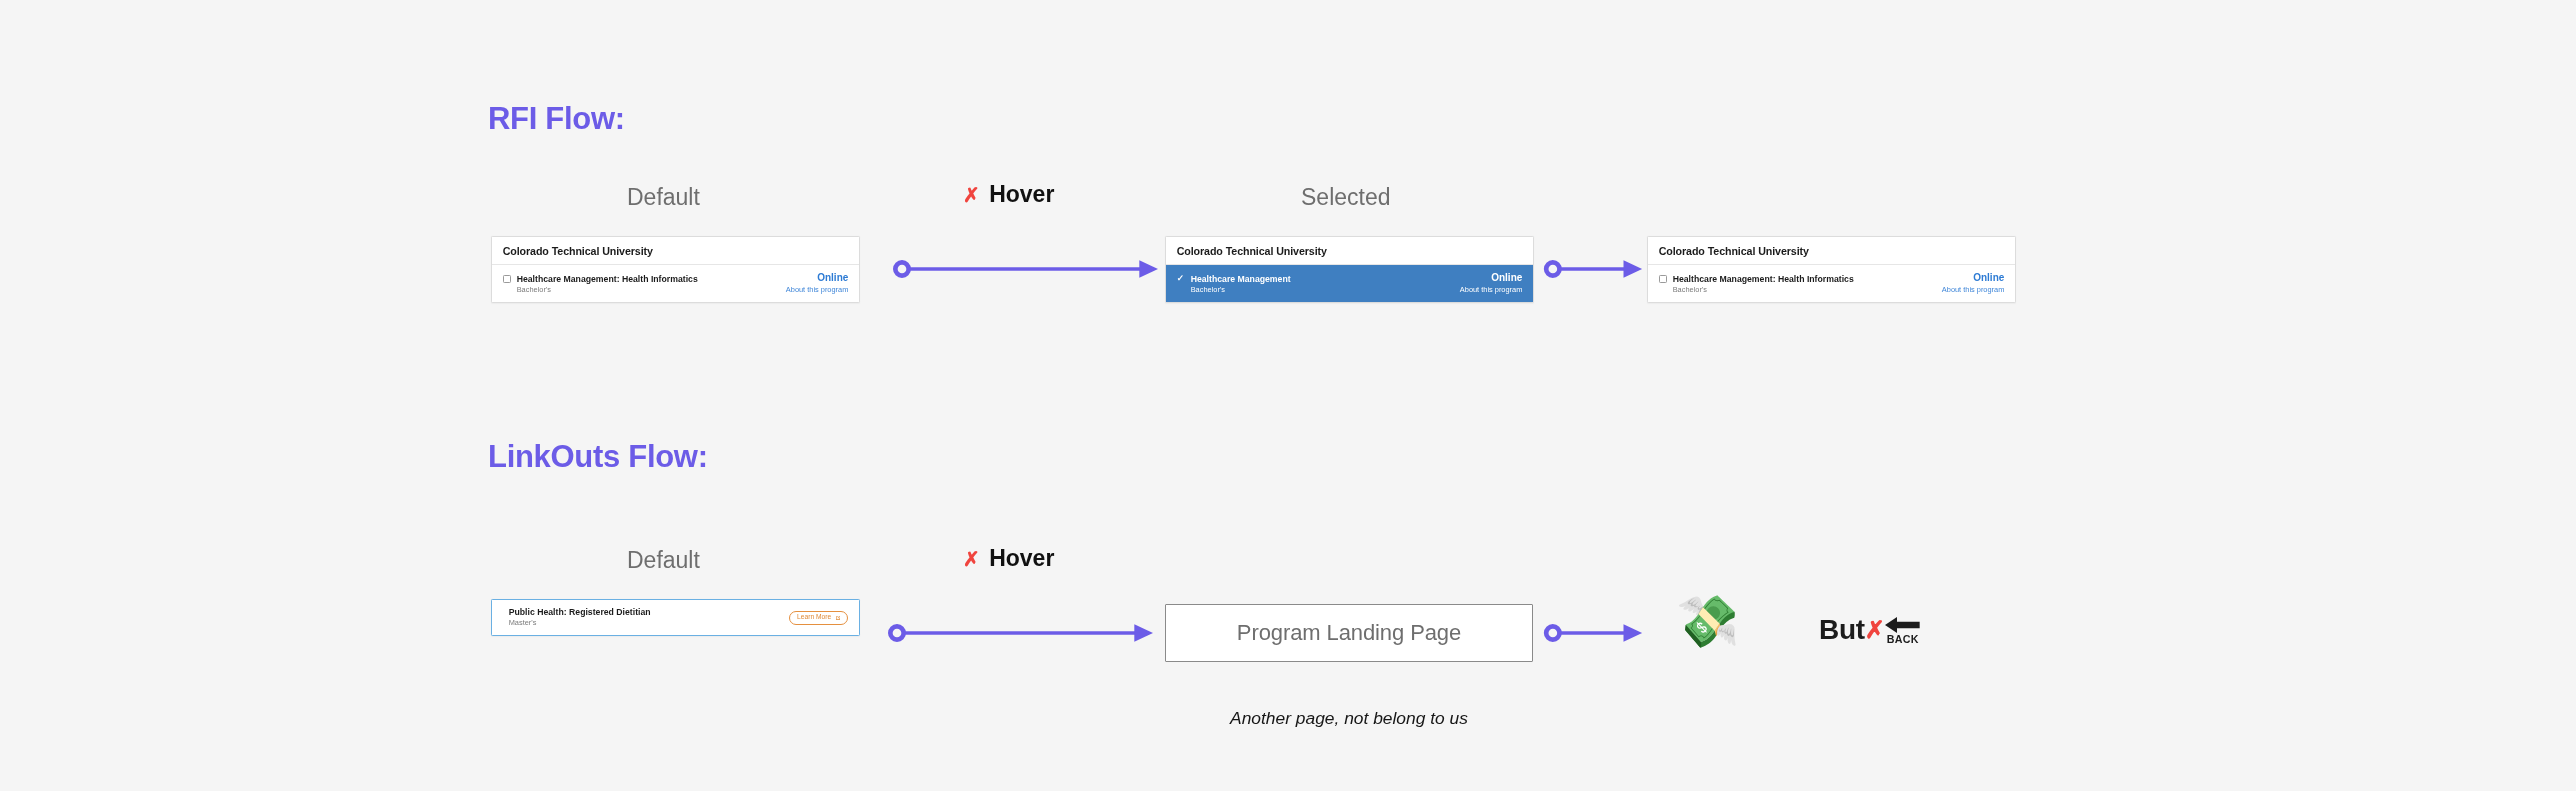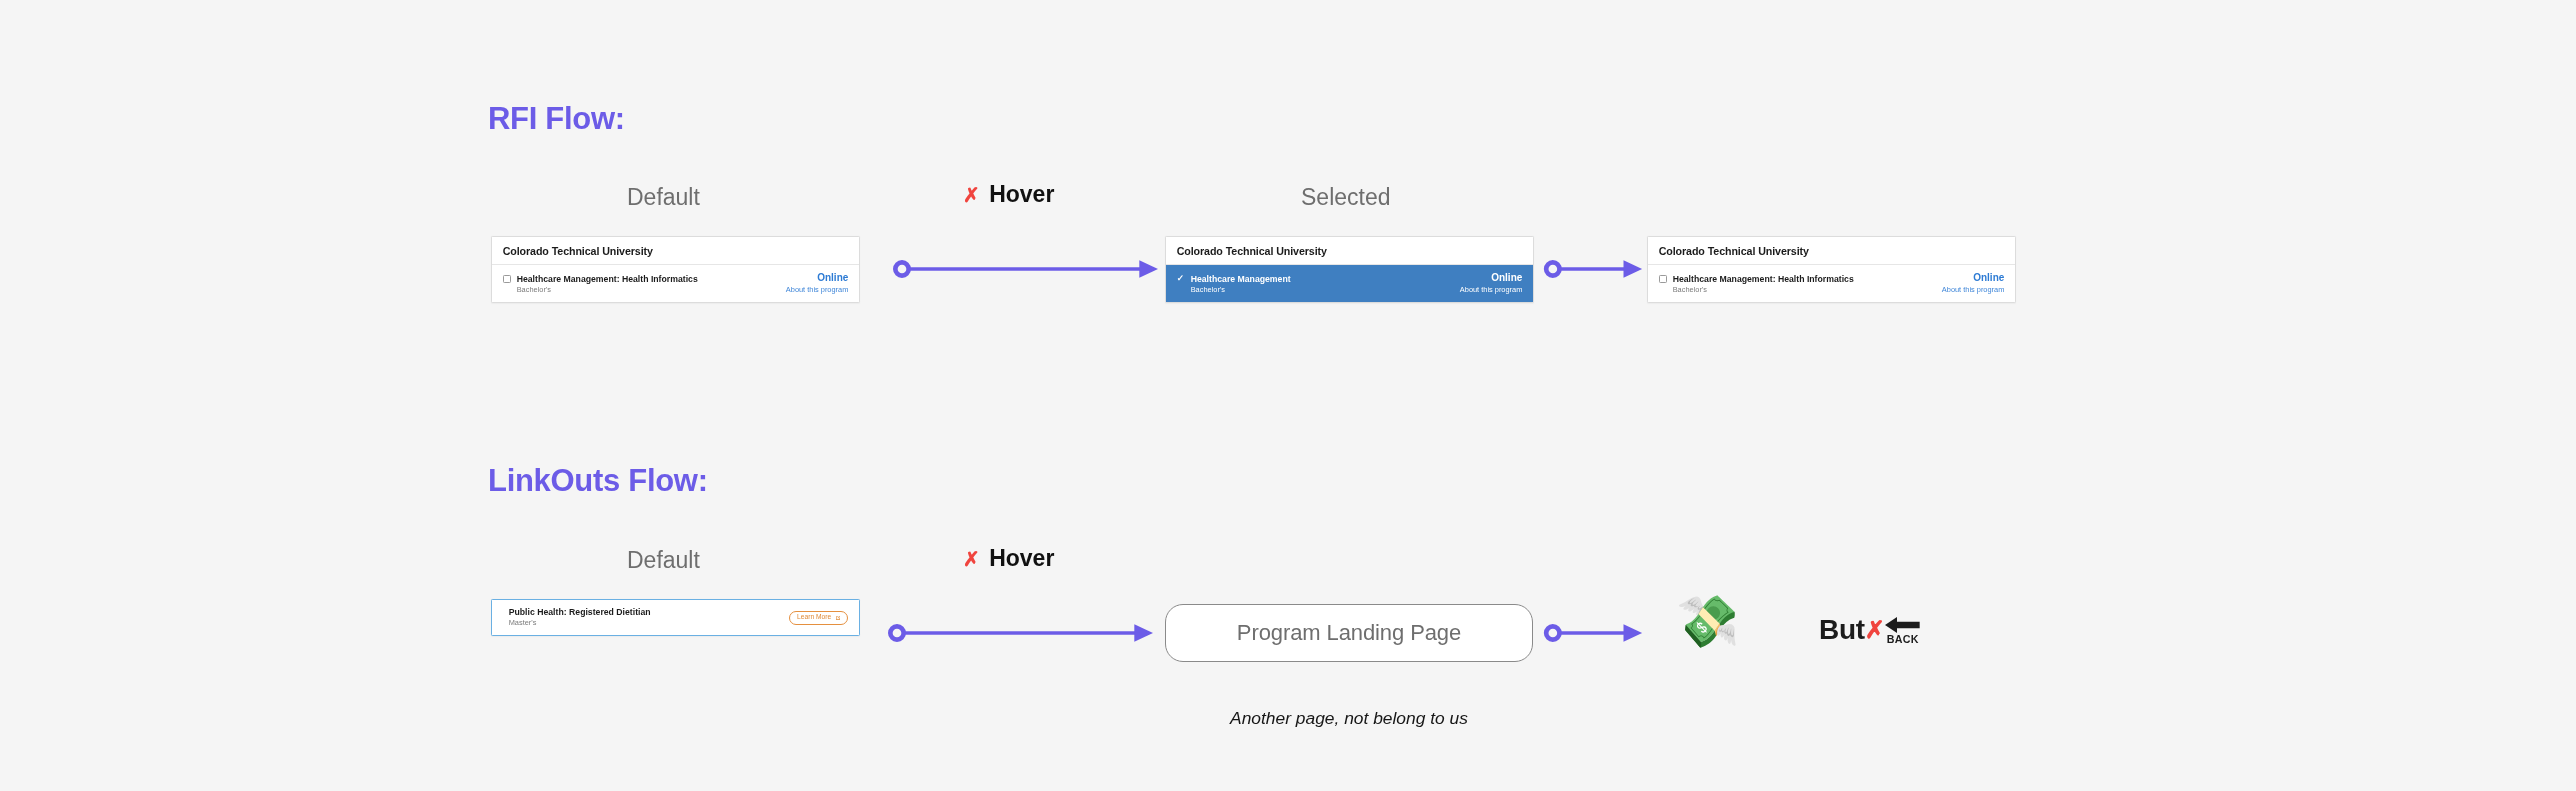--- a/index.html
+++ b/index.html
@@ -22,21 +22,21 @@
   
   .section-title {
     position: absolute;
     font-size: 31px;
     font-weight: 700;
     color: #6c5ce7;
     letter-spacing: -0.3px;
     white-space: nowrap;
   }
   #rfi-title      { left: 488px; top: 101px; }
-  #linkouts-title { left: 488px; top: 463px; }
+  #linkouts-title { left: 488px; top: 439px; }
 
   
   .col-head {
     position: absolute;
     font-size: 23px;
     font-weight: 400;
     color: #6e6e6e;
     white-space: nowrap;
     display: flex;
     align-items: center;
@@ -163,21 +163,21 @@
   .ext-icon { display: inline-block; width: 6px; height: 6px; }
 
   
   .arrow { position: absolute; }
 
   
   .landing-box {
     position: absolute;
     background: #ffffff;
     border: 1.3px solid #8a8a8a;
-    border-radius: 18px;
+    border-radius: 1px;
     display: flex;
     align-items: center;
     justify-content: center;
     font-size: 22px;
     color: #6e6e6e;
     letter-spacing: -0.1px;
   }
   .landing-note {
     position: absolute;
     font-size: 17.4px;

